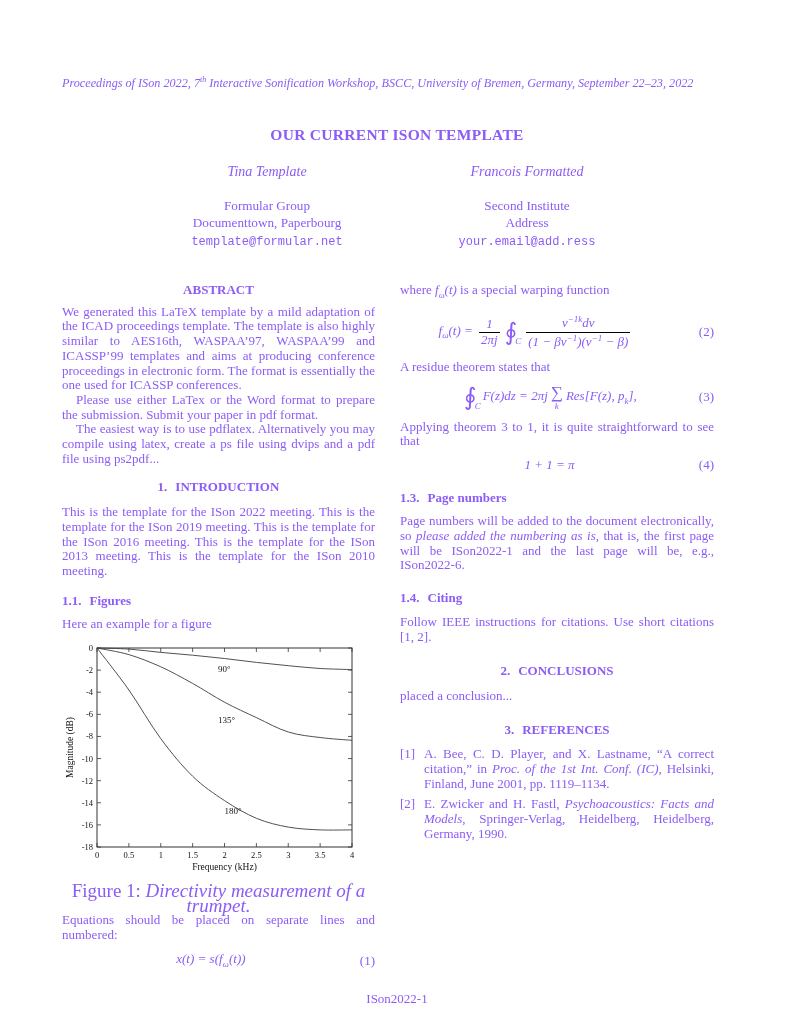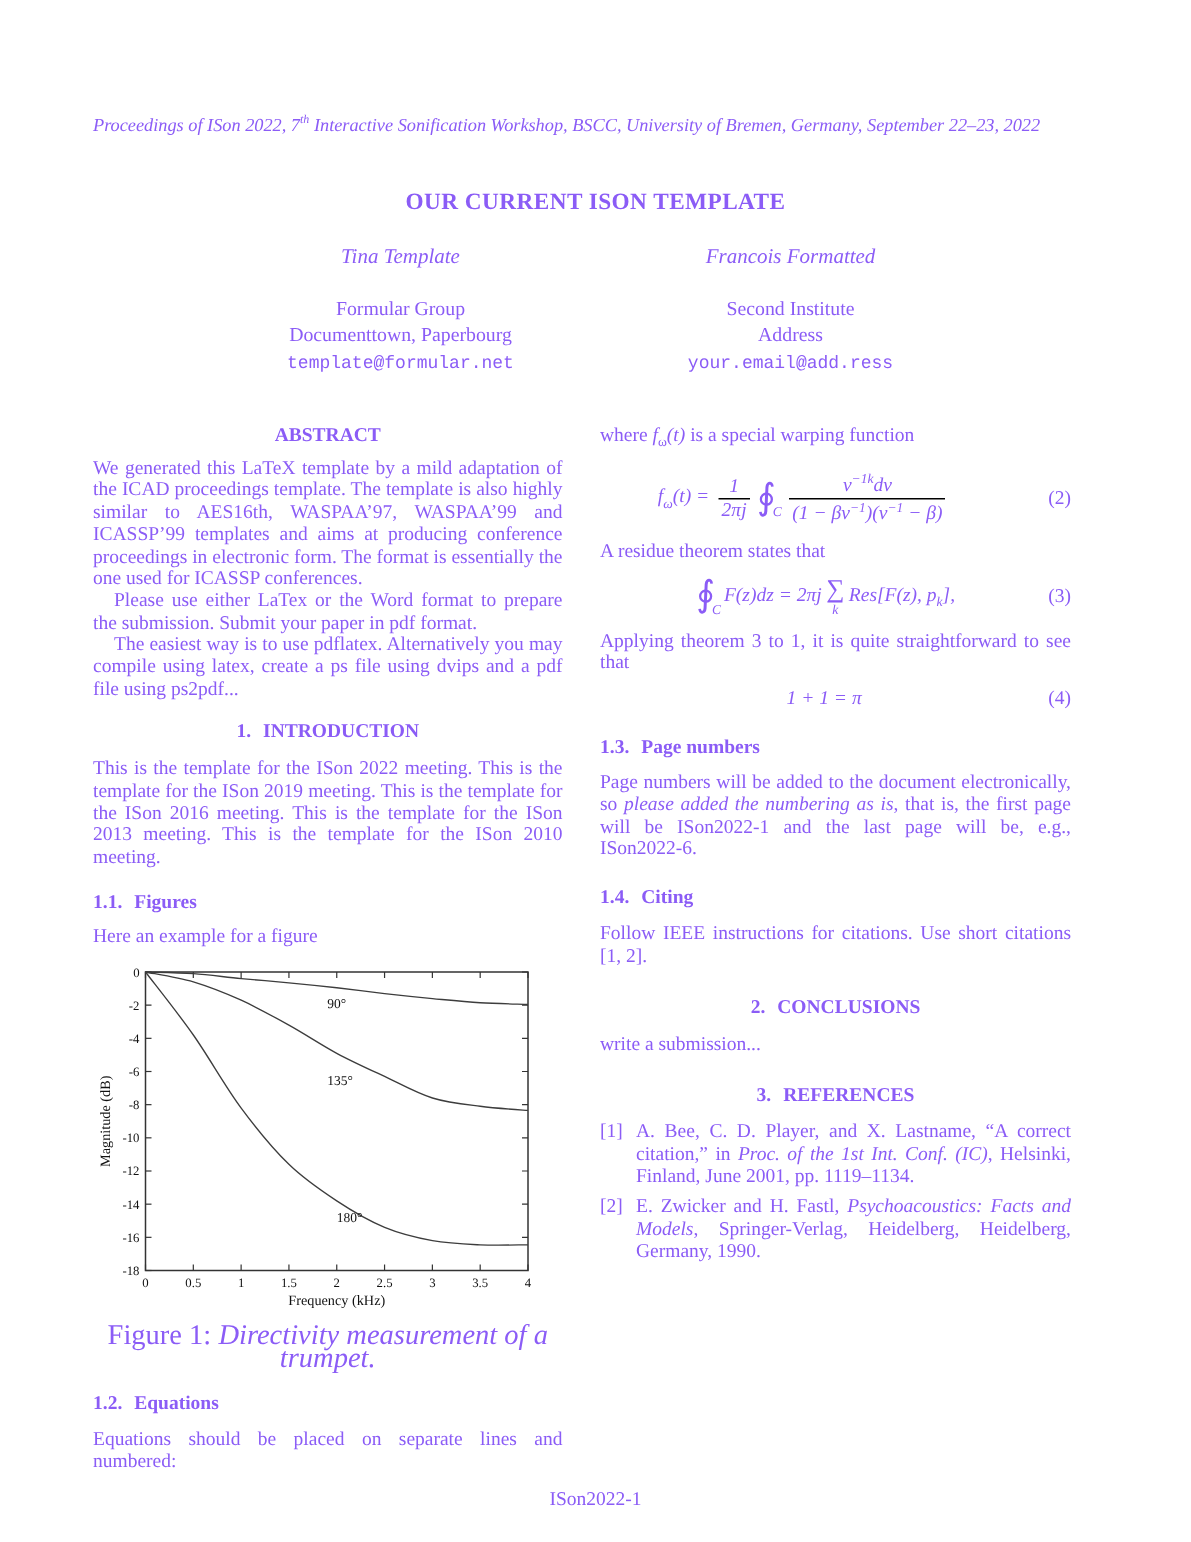--- a/index.html
+++ b/index.html
@@ -166,23 +166,26 @@
           <path d="M35.0,8.0C40.3,9.1 56.3,11.5 66.9,14.6C77.5,17.8 88.1,22.0 98.8,26.8C109.4,31.6 120.0,37.5 130.6,43.4C141.3,49.3 151.9,56.5 162.5,62.2C173.1,67.9 183.8,72.7 194.4,77.6C205.0,82.6 215.6,88.7 226.3,92.0C236.9,95.3 247.5,96.2 258.1,97.5C268.8,98.9 284.7,99.9 290.0,100.3" fill="none" stroke="#3d3d3d" stroke-width="0.9"></path>
           <text x="156.1" y="83.2" class="clabel">135°</text>
           <path d="M35.0,8.0C40.3,15.0 56.3,34.9 66.9,50.0C77.5,65.1 88.1,84.3 98.8,98.7C109.4,113.0 120.0,125.9 130.6,136.2C141.3,146.6 151.9,153.6 162.5,160.6C173.1,167.6 183.8,173.8 194.4,178.3C205.0,182.7 215.6,185.2 226.3,187.1C236.9,189.0 247.5,189.4 258.1,189.9C268.8,190.3 284.7,189.9 290.0,189.9" fill="none" stroke="#3d3d3d" stroke-width="0.9"></path>
           <text x="162.5" y="174.4" class="clabel">180°</text>
           <text x="162.5" y="230" text-anchor="middle" class="alabel">Frequency (kHz)</text>
           <text x="11" y="107.5" text-anchor="middle" transform="rotate(-90 11 107.5)" class="alabel">Magnitude (dB)</text>
         </svg>
       <figcaption class="caption"><span>Figure 1:</span> <em>Directivity measurement of a trumpet.</em></figcaption>
     </figure>
 
-    <h3 class="subsec"><span>1.2.</span><span class="hgap">Equations</span></h3>
     <p class="just">Equations should be placed on separate lines and numbered:</p>
 
+    <div class="eq">
+      <span class="eq-body"><span>x(t) = s(f</span><sub>ω</sub><span>(t))</span></span>
+      <span class="eq-num">(1)</span>
+    </div>
   </div>
 
   <div class="col col-right">
     <p class="just"><span>where </span><em>f</em><sub class="mathsub">ω</sub><em>(t)</em><span> is a special warping function</span></p>
 
     <div class="eq" style="margin:12px 0 10px;gap:27px;">
       <span class="eq-body"><span>f</span><sub>ω</sub><span>(t) = </span><span class="frac"><span class="fnum">1</span><span class="fden">2πj</span></span><span class="oint">∮</span><sub class="ointsub">C</sub><span class="frac"><span class="fnum"><span>ν</span><sup>−1k</sup><span>dν</span></span><span class="fden"><span>(1 − βν</span><sup>−1</sup><span>)(ν</span><sup>−1</sup><span> − β)</span></span></span></span>
       <span class="eq-num">(2)</span>
     </div>
 
@@ -200,21 +203,21 @@
       <span class="eq-num">(4)</span>
     </div>
 
     <h3 class="subsec" style="margin-top:18px;"><span>1.3.</span><span class="hgap">Page numbers</span></h3>
     <p class="just"><span>Page numbers will be added to the document electronically, so </span><em>please added the numbering as is</em><span>, that is, the first page will be ISon2022-1 and the last page will be, e.g., ISon2022-6.</span></p>
 
     <h3 class="subsec" style="margin-top:18px;"><span>1.4.</span><span class="hgap">Citing</span></h3>
     <p class="just">Follow IEEE instructions for citations. Use short citations [1, 2].</p>
 
     <h2 class="sec" style="margin-top:20px;"><span>2.</span><span class="hgap">CONCLUSIONS</span></h2>
-    <p class="just">write a submission...</p>
+    <p class="just">placed a conclusion...</p>
 
     <h2 class="sec" style="margin-top:19px;"><span>3.</span><span class="hgap">REFERENCES</span></h2>
     <div class="refs">
       <div class="ref">
         <span class="ref-num">[1]</span>
         <span class="ref-body"><span>A. Bee, C. D. Player, and X. Lastname, “A correct citation,” in </span><em>Proc. of the 1st Int. Conf. (IC)</em><span>, Helsinki, Finland, June 2001, pp. 1119–1134.</span></span>
       </div>
       <div class="ref">
         <span class="ref-num">[2]</span>
         <span class="ref-body"><span>E. Zwicker and H. Fastl, </span><em>Psychoacoustics: Facts and Models</em><span>, Springer-Verlag, Heidelberg, Heidelberg, Germany, 1990.</span></span>

